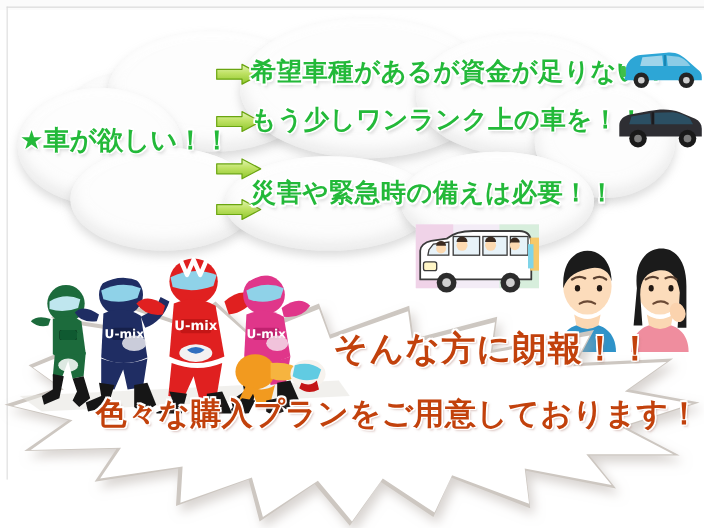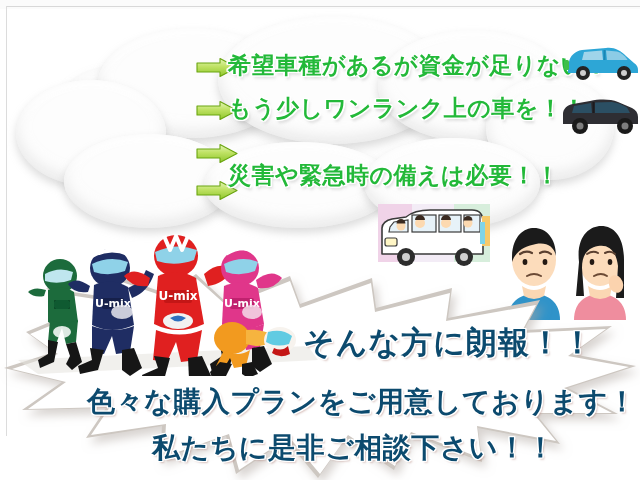--- a/index.html
+++ b/index.html
@@ -119,28 +119,27 @@
     width: 640px;
     height: 210px;
   }
 
   
   .r-line {
     position: absolute;
     white-space: nowrap;
     font-family: "DejaVu Sans", "Liberation Sans", sans-serif;
     font-weight: bold;
-    color: #0c4a6e;
+    color: #c2410c;
     text-shadow:
       -1.3px -1.3px 0 #ffffff,  1.3px -1.3px 0 #ffffff,
       -1.3px  1.3px 0 #ffffff,  1.3px  1.3px 0 #ffffff,
       -1.3px 0 0 #ffffff, 1.3px 0 0 #ffffff,
        0 -1.3px 0 #ffffff, 0 1.3px 0 #ffffff,
        2px 2px 2px rgba(170,120,110,0.45);
-    margin-top: 26px;
   }
 
   
   .heroes {
     position: absolute;
     left: 18px;
     top: 228px;
     width: 310px;
     height: 148px;
   }
@@ -178,20 +177,21 @@
     <div class="puff" style="left:90px;  top:14px;  width:190px; height:110px;"></div>
     <div class="puff" style="left:210px; top:2px;   width:230px; height:128px;"></div>
     <div class="puff" style="left:370px; top:16px;  width:190px; height:112px;"></div>
     <div class="puff" style="left:8px;   top:66px;  width:150px; height:106px;"></div>
     <div class="puff" style="left:478px; top:62px;  width:128px; height:104px;"></div>
     <div class="puff" style="left:56px;  top:120px; width:170px; height:94px;"></div>
     <div class="puff" style="left:196px; top:128px; width:190px; height:86px;"></div>
     <div class="puff" style="left:356px; top:124px; width:176px; height:90px;"></div>
   </div>
 
+  <div class="g-left">★車が欲しい！！</div>
 
   <div class="arrow" style="left:196px; top:57px;">
     <svg viewBox="0 0 42 21">
       <defs>
         <linearGradient id="ag" x1="0" y1="0" x2="0" y2="1">
           <stop offset="0" stop-color="#e4f5b8"></stop>
           <stop offset="0.45" stop-color="#bfe264"></stop>
           <stop offset="1" stop-color="#8fc62c"></stop>
         </linearGradient>
       </defs>
@@ -406,15 +406,14 @@
         <path d="M202,134 l12,2 l-6,12 l-14,2 l-2,-6 z" fill="#161616"></path>
         <path d="M224,136 l10,-2 l6,12 l-10,4 l-6,-4 z" fill="#161616"></path>
       </g>
     </svg>
   </div>
 
   <div class="r-line" style="left:303px; top:296px; font-size:31px; letter-spacing:1px;">そんな方に朗報！！</div>
 
   <div class="r-line" style="left:87px; top:357px; font-size:28px; letter-spacing:0.5px;">色々な購入プランをご用意しております！！</div>
 
-  <div class="r-line" style="left:152px; top:403px; font-size:28px; letter-spacing:0.5px;">私たちに是非ご相談下さい！！</div>
 
 </div>
 
 </body></html>

